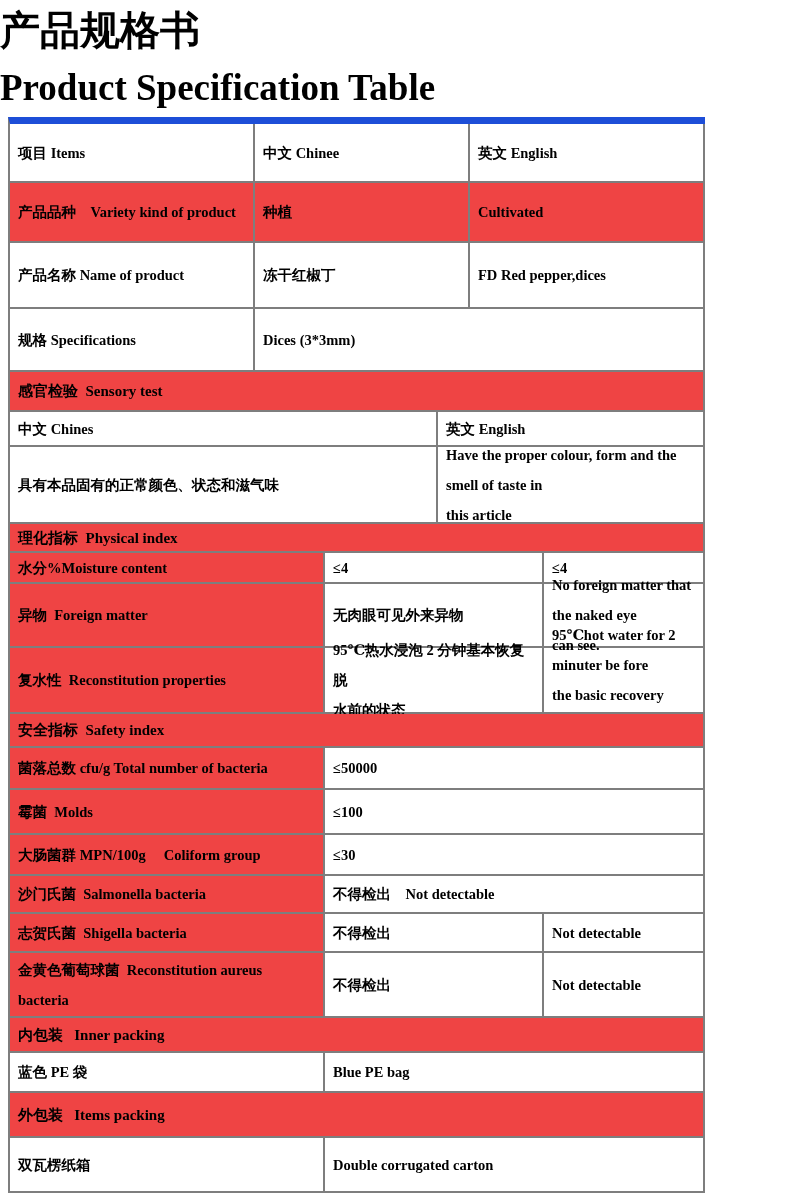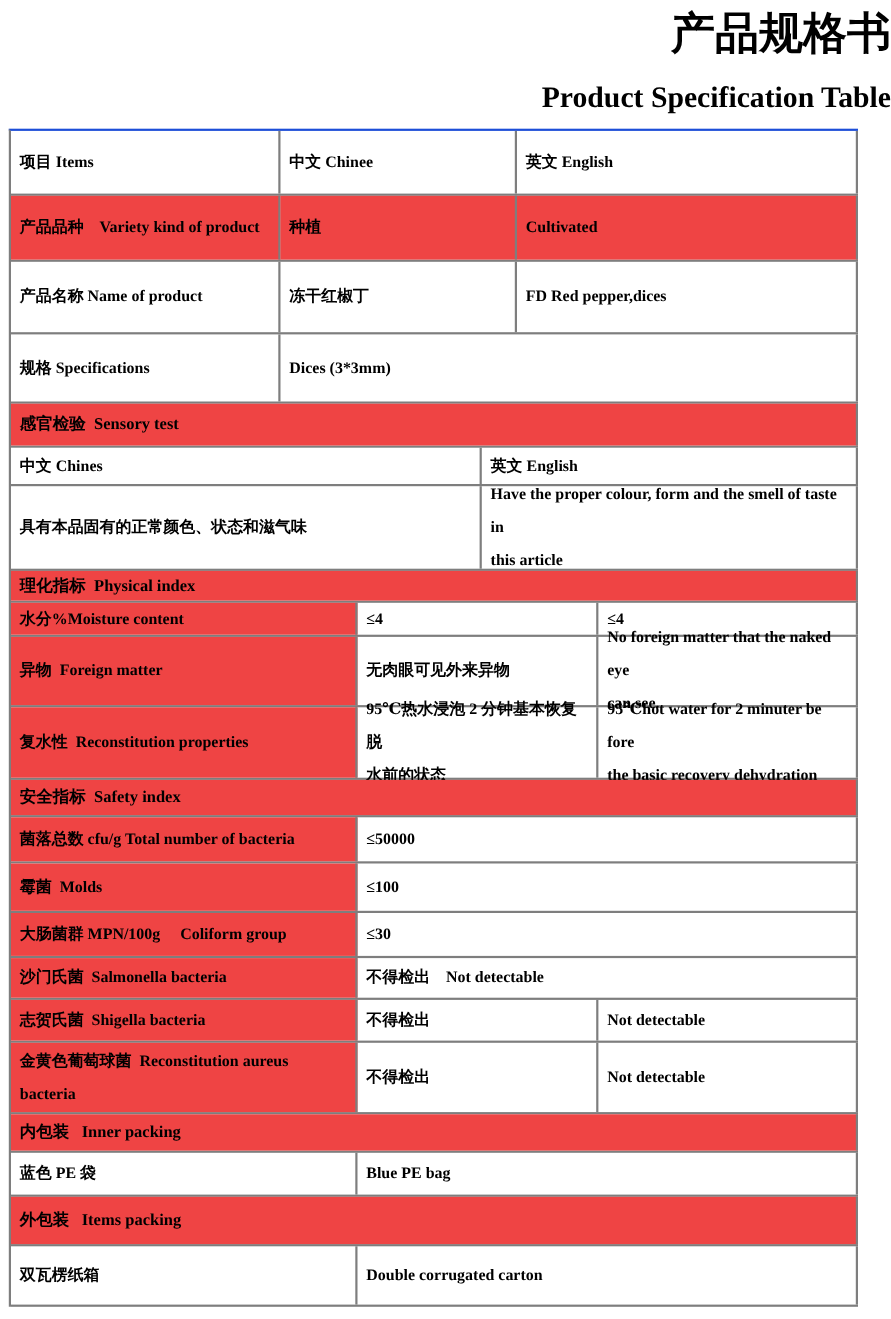--- a/index.html
+++ b/index.html
@@ -3,30 +3,30 @@
 <meta charset="utf-8">
 <style>
   html,body{margin:0;padding:0;background:#ffffff;}
   body{
     width:810px;height:1199px;overflow:hidden;
     font-family:"Liberation Serif","DejaVu Serif",serif;
     font-weight:bold;color:#000;
   }
   .page{position:relative;width:810px;height:1199px;}
   h1.title-zh{
-    margin:6px 0 0 0;text-align:right;
+    margin:6px 0 0 0;text-align:left;
     font-size:40px;line-height:50px;font-weight:bold;
   }
   h2.title-en{
-    margin:14px 0 11px 0;text-align:right;
-    font-size:27px;line-height:36px;font-weight:bold;
+    margin:14px 0 11px 0;text-align:left;
+    font-size:37px;line-height:36px;font-weight:bold;
   }
   .tbl{
-    margin-left:8px;width:772px;
-    border-top:2px solid #1d4ed8;border-left:2px solid #7e7e7e;
+    margin-left:8px;width:697px;
+    border-top:7px solid #1d4ed8;border-left:2px solid #7e7e7e;
     box-sizing:border-box;
   }
   .row{display:flex;box-sizing:border-box;border-bottom:2px solid #7e7e7e;}
   .cell{
     box-sizing:border-box;border-right:2px solid #7e7e7e;
     display:flex;align-items:center;
     padding:2px 8px;font-size:14.5px;
     white-space:pre-wrap;line-height:30px;
   }
   .shade{background:#ef4444;}

